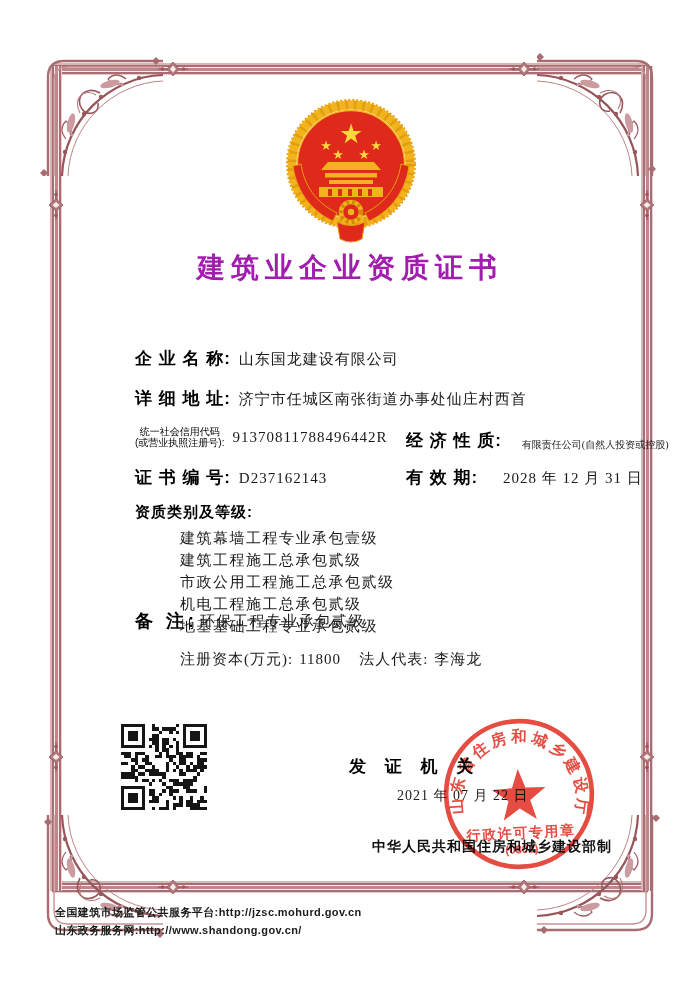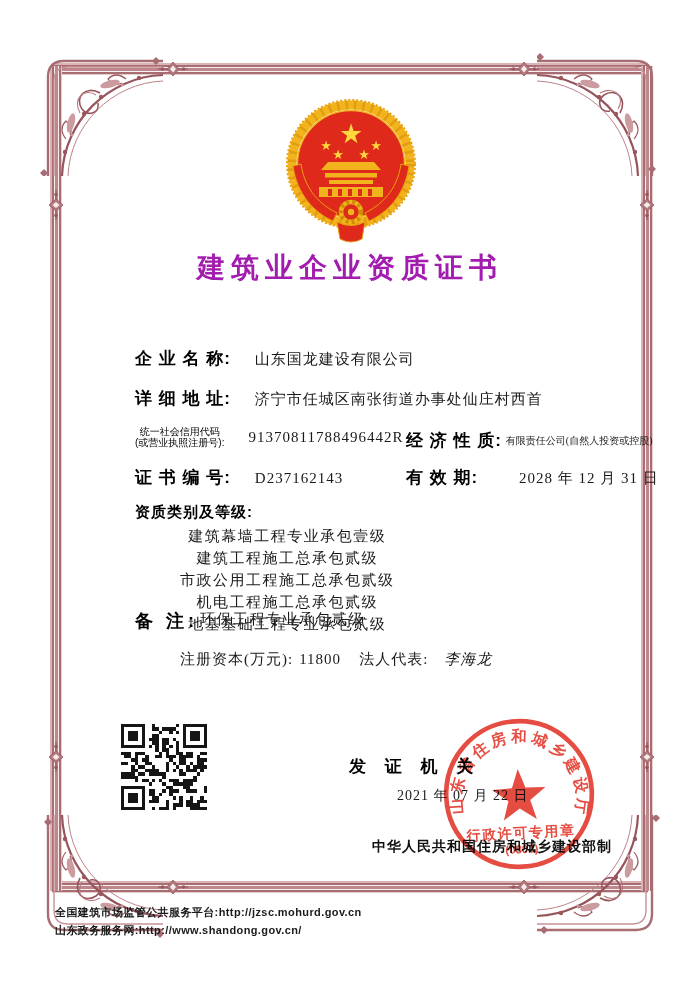--- a/index.html
+++ b/index.html
@@ -22,25 +22,25 @@
   .medal{position:absolute;width:30px;height:18px;}
 
   
   .emblem{position:absolute;left:281px;top:98px;width:140px;height:150px;}
   .cert-title{position:absolute;left:0;right:0;top:249px;text-align:center;
     font-size:28px;font-weight:700;letter-spacing:6px;color:#a21caf;}
 
   
   .row{position:absolute;display:flex;align-items:baseline;white-space:nowrap;}
   .label{font-weight:700;font-size:17px;color:#000;letter-spacing:1px;}
-  .value{font-family:"Liberation Serif",serif;font-size:15px;color:#1a1a1a;margin-left:24px;letter-spacing:1px;}
+  .value{font-family:"Liberation Serif",serif;font-size:15px;color:#1a1a1a;margin-left:8px;letter-spacing:1px;}
   .small-label{font-weight:400;font-size:10px;line-height:11px;color:#000;}
   .tiny-value{font-family:"Liberation Serif",serif;font-size:10px;color:#1a1a1a;margin-left:4px;}
   .qual-list{position:absolute;left:180px;top:527px;}
-  .qual-item{font-family:Liberation Mono, monospace;font-size:15px;color:#1a1a1a;letter-spacing:1.5px;line-height:22px;text-align:center;}
+  .qual-item{font-family:Liberation Sans, sans-serif;font-size:15px;color:#1a1a1a;letter-spacing:1.5px;line-height:22px;}
 
   
   .qr{position:absolute;left:121px;top:724px;width:86px;height:86px;}
   .issue-label{position:absolute;left:349px;top:755px;font-size:17px;font-weight:700;letter-spacing:7px;color:#000;}
   .issue-date{position:absolute;left:397px;top:787px;font-family:"Liberation Serif",serif;font-size:14px;color:#1a1a1a;letter-spacing:1px;}
   .ministry{position:absolute;left:372px;top:838px;font-size:14px;font-weight:600;color:#111;letter-spacing:1px;}
   .seal{position:absolute;left:441px;top:716px;width:156px;height:156px;opacity:.88;mix-blend-mode:multiply;transform:rotate(-3deg);}
   .footer{position:absolute;left:55px;top:903px;font-size:11px;font-weight:700;color:#1b1b1b;line-height:18px;letter-spacing:.4px;}
 </style>
 </head>
@@ -162,21 +162,21 @@
     <span class="value">济宁市任城区南张街道办事处仙庄村西首</span>
   </div>
 
   <div class="row" style="left:135px;top:426px;align-items:center;">
     <span class="small-label" style="display:inline-block;text-align:center;">
       <span>统一社会信用代码</span><br>
       <span>(或营业执照注册号):</span>
     </span>
     <span class="value">91370811788496442R</span>
   </div>
-  <div class="row" style="left:406px;top:429px;align-items:center;">
+  <div class="row" style="left:406px;top:429px;align-items:flex-end;gap:16px;">
     <span class="label">经 济 性 质:</span>
     <span class="tiny-value">有限责任公司(自然人投资或控股)</span>
   </div>
 
   <div class="row" style="left:135px;top:466px;">
     <span class="label">证 书 编 号:</span>
     <span class="value">D237162143</span>
   </div>
   <div class="row" style="left:406px;top:466px;gap:17px;">
     <span class="label">有 效 期:</span>
@@ -197,21 +197,21 @@
 
   <div class="row" style="left:135px;top:609px;align-items:center;">
     <span class="label" style="font-size:18px;letter-spacing:4px;">备 注:</span>
     <span class="qual-item" style="margin-left:2px;">环保工程专业承包贰级</span>
   </div>
 
   <div class="row" style="left:180px;top:650px;">
     <span class="value" style="margin-left:0;">注册资本(万元):</span>
     <span class="value" style="margin-left:6px;">11800</span>
     <span class="value" style="margin-left:18px;">法人代表:</span>
-    <span class="value" style="margin-left:16px;font-style:italic;">李海龙</span>
+    <span class="value" style="margin-left:6px;">李海龙</span>
   </div>
 
   <div class="qr">
     <svg id="qr-svg" viewBox="0 0 25 25" width="86" height="86" shape-rendering="crispEdges">
         <rect x="0" y="0" width="25" height="25" fill="#ffffff"></rect>
         <rect x="9" y="0" width="1" height="1" fill="#151515"></rect>
         <rect x="16" y="0" width="1" height="1" fill="#151515"></rect>
         <rect x="9" y="1" width="1" height="1" fill="#151515"></rect>
         <rect x="10" y="1" width="1" height="1" fill="#151515"></rect>
         <rect x="12" y="1" width="1" height="1" fill="#151515"></rect>

